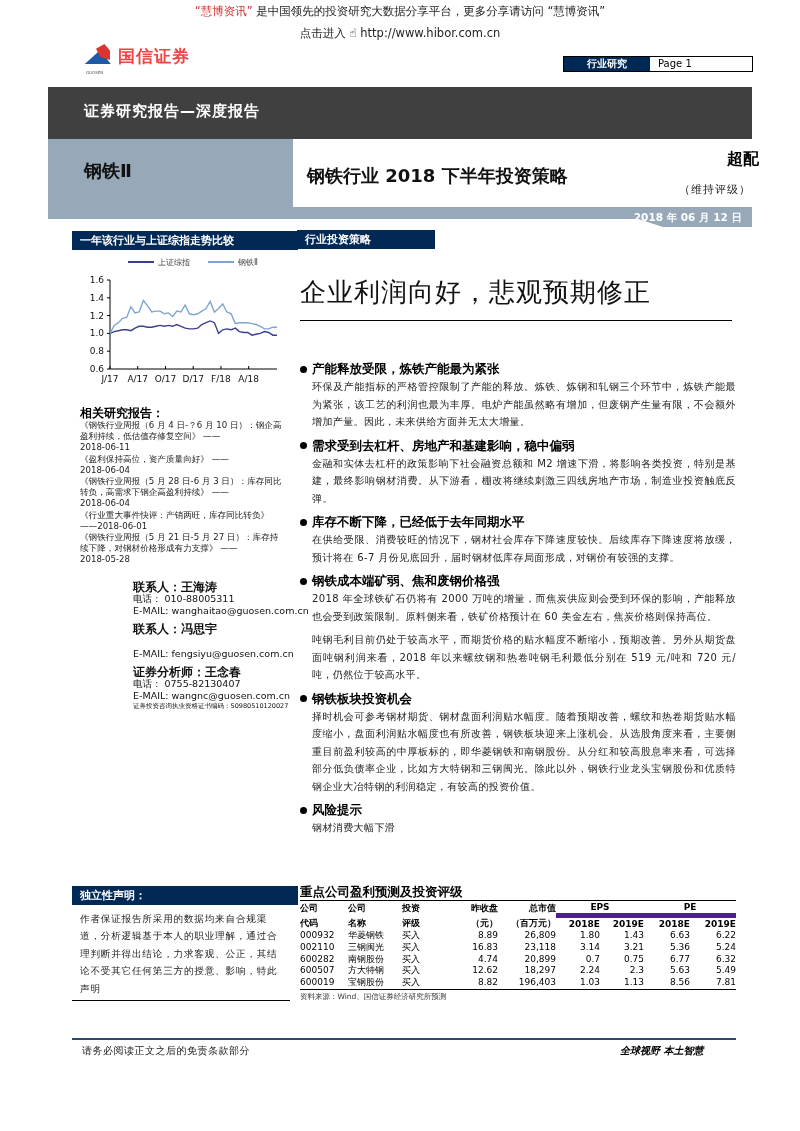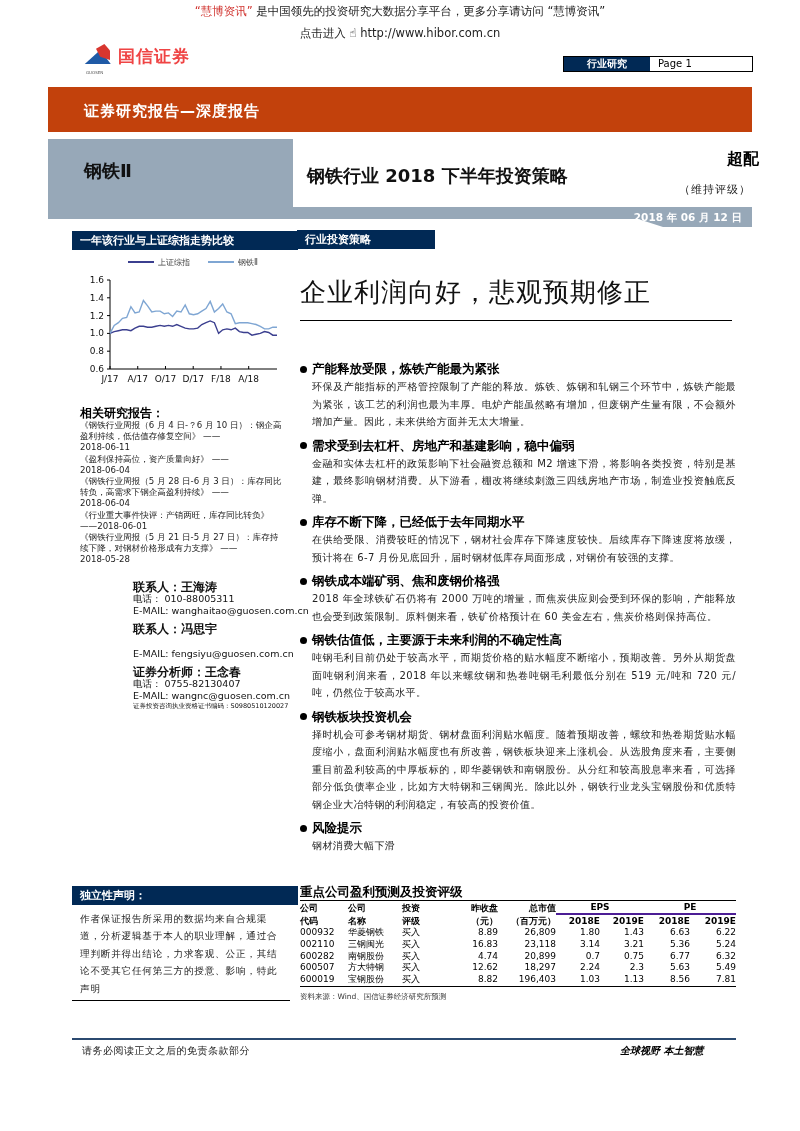--- a/index.html
+++ b/index.html
@@ -10,21 +10,21 @@
   .promo2 { top:26px; left:0; width:800px; text-align:center; font-size:11.5px; color:#222; }
   .logo { left:86px; top:44px; display:flex; align-items:flex-end; gap:6px; }
   .logo-mark { width:26px; height:24px; position:relative; }
   .logo-mark .blue { position:absolute; left:0; top:6px; width:0; height:0; border-left:13px solid transparent; border-right:13px solid transparent; border-bottom:14px solid #1f5aa6; transform:skewX(-10deg); }
   .logo-mark .red2 { position:absolute; left:10px; top:0; width:14px; height:16px; background:#d8362f; clip-path:polygon(0 30%,60% 0,100% 40%,100% 100%,30% 80%); }
   .logo-text { font-family:Liberation Serif, serif; font-weight:bold; font-size:17px; color:#ef4444; letter-spacing:1px; }
   .logo-sub { position:absolute; left:86px; top:70px; font-size:4px; color:#555; }
   .pagebox { left:563px; top:56px; width:188px; height:14px; border:1px solid #000; display:flex; font-size:10px; }
   .pagebox .cat { background:#012955; color:#fff; width:86px; text-align:center; font-weight:bold; line-height:14px; }
   .pagebox .pg { padding-left:8px; line-height:14px; }
-  .band1 { left:48px; top:87px; width:704px; height:45px; background:#c2410c; }
+  .band1 { left:48px; top:87px; width:704px; height:52px; background:#404040; }
   .band1 .t { position:absolute; left:36px; top:15px; color:#fff; font-size:15px; font-weight:bold; letter-spacing:1px; }
   .leftgrey { left:48px; top:139px; width:245px; height:68px; background:#97a8b8; }
   .leftgrey .t { position:absolute; left:36px; top:20px; font-size:18px; font-weight:bold; color:#111; }
   .titlearea { left:293px; top:139px; width:459px; height:68px; background:#fff;padding-left:21px; }
   .titlearea .title { position:absolute; left:14px; top:25px; font-size:18px; font-weight:bold; color:#111; }
   .titlearea .rating { position:absolute; right:14px; top:10px; font-size:16px; font-weight:bold; font-family:"DejaVu Serif","Liberation Serif",serif; }
   .titlearea .maintain { position:absolute; right:22px; top:43px; font-size:11px; color:#222; letter-spacing:1px; }
   .dateband { left:48px; top:207px; width:704px; height:20px; background:#fff; }
   .dateband .grey { position:absolute; left:0; top:0; width:704px; height:12px; background:#97a8b8; }
   .dateband .dark { position:absolute; left:615px; top:0; width:89px; height:20px; background:#97a8b8; }
@@ -52,21 +52,21 @@
   .indep-rule { left:72px; top:1000px; width:218px; height:1px; background:#000; }
   .tbl-title { left:300px; top:884px; font-size:12.5px; font-weight:bold; font-family:"DejaVu Serif","Liberation Serif",serif; }
   table.t { border-collapse:collapse; width:436px; font-size:9px; }
   table.t th { font-weight:bold; padding:0; height:12px; line-height:12px; }
   table.t td { padding:0; height:11.8px; line-height:11.8px; }
   table.t .l { text-align:left; }
   table.t .r { text-align:right; }
   table.t .c { text-align:center; }
   table.t thead tr:first-child th { border-top:1.5px solid #000; }
   table.t tbody tr:last-child td { border-bottom:1.5px solid #000; }
-  .ul { border-bottom:2px solid #4c1d95;margin-top:36px; }
+  .ul { border-bottom:5px solid #4c1d95;margin-top:36px; }
   .source { left:300px; top:992px; font-size:7.5px; color:#333; }
   .bottom-rule { left:72px; top:1038px; width:664px; height:2px; background:#2b4a70; }
   .footer-left { left:82px; top:1044px; font-size:10px; color:#222; letter-spacing:0.5px; }
   .footer-right { left:620px; top:1044px; font-size:10px; font-weight:bold; font-style:italic; }
 </style>
 </head>
 <body>
 
 <div class="abs promo1">
   <span class="red">“慧博资讯”</span><span> 是中国领先的投资研究大数据分享平台，更多分享请访问 “慧博资讯”</span>
@@ -204,24 +204,20 @@
     <div class="p">在供给受限、消费较旺的情况下，钢材社会库存下降速度较快。后续库存下降速度将放缓，预计将在 6-7 月份见底回升，届时钢材低库存局面形成，对钢价有较强的支撑。</div>
   </div>
   <div class="bullet">
     <div class="h">
         <span class="dot"></span>
         <span>钢铁成本端矿弱、焦和废钢价格强</span>
       </div>
     <div class="p">2018 年全球铁矿石仍将有 2000 万吨的增量，而焦炭供应则会受到环保的影响，产能释放也会受到政策限制。原料侧来看，铁矿价格预计在 60 美金左右，焦炭价格则保持高位。</div>
   </div>
   <div class="bullet">
-    <div class="h">
-        <span class="dot"></span>
-        <span>钢铁估值低，主要源于未来利润的不确定性高</span>
-      </div>
     <div class="p">吨钢毛利目前仍处于较高水平，而期货价格的贴水幅度不断缩小，预期改善。另外从期货盘面吨钢利润来看，2018 年以来螺纹钢和热卷吨钢毛利最低分别在 519 元/吨和 720 元/吨，仍然位于较高水平。</div>
   </div>
   <div class="bullet">
     <div class="h">
         <span class="dot"></span>
         <span>钢铁板块投资机会</span>
       </div>
     <div class="p">择时机会可参考钢材期货、钢材盘面利润贴水幅度。随着预期改善，螺纹和热卷期货贴水幅度缩小，盘面利润贴水幅度也有所改善，钢铁板块迎来上涨机会。从选股角度来看，主要侧重目前盈利较高的中厚板标的，即华菱钢铁和南钢股份。从分红和较高股息率来看，可选择部分低负债率企业，比如方大特钢和三钢闽光。除此以外，钢铁行业龙头宝钢股份和优质特钢企业大冶特钢的利润稳定，有较高的投资价值。</div>
   </div>
   <div class="bullet">

